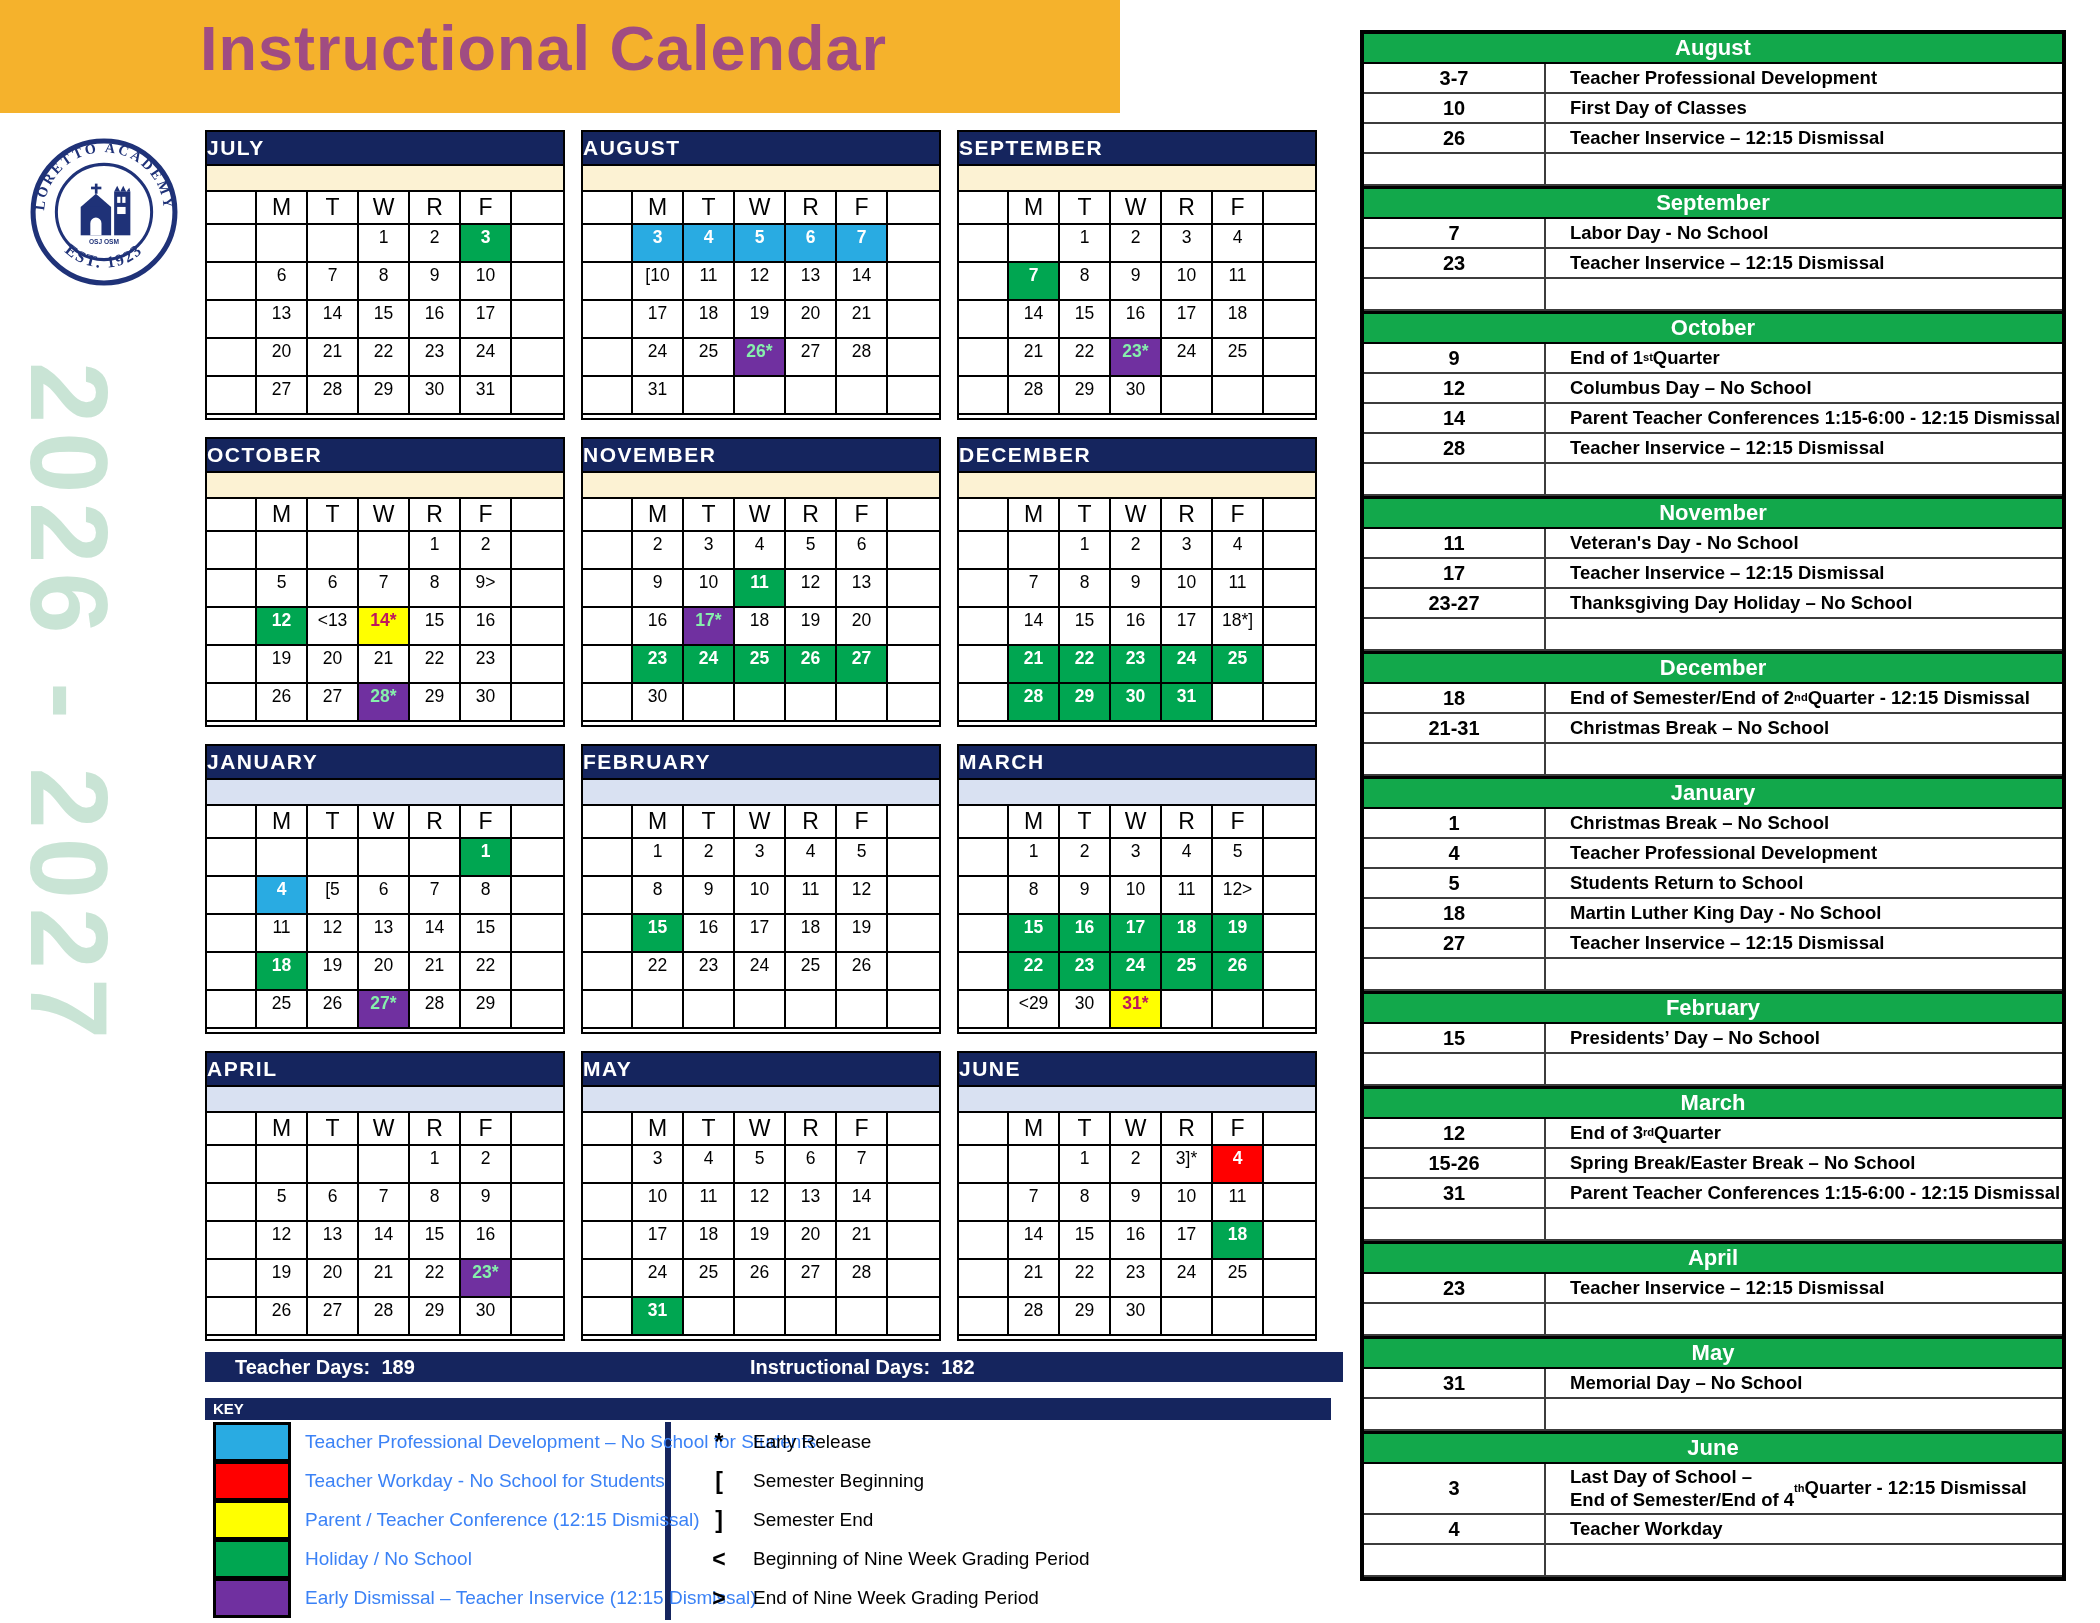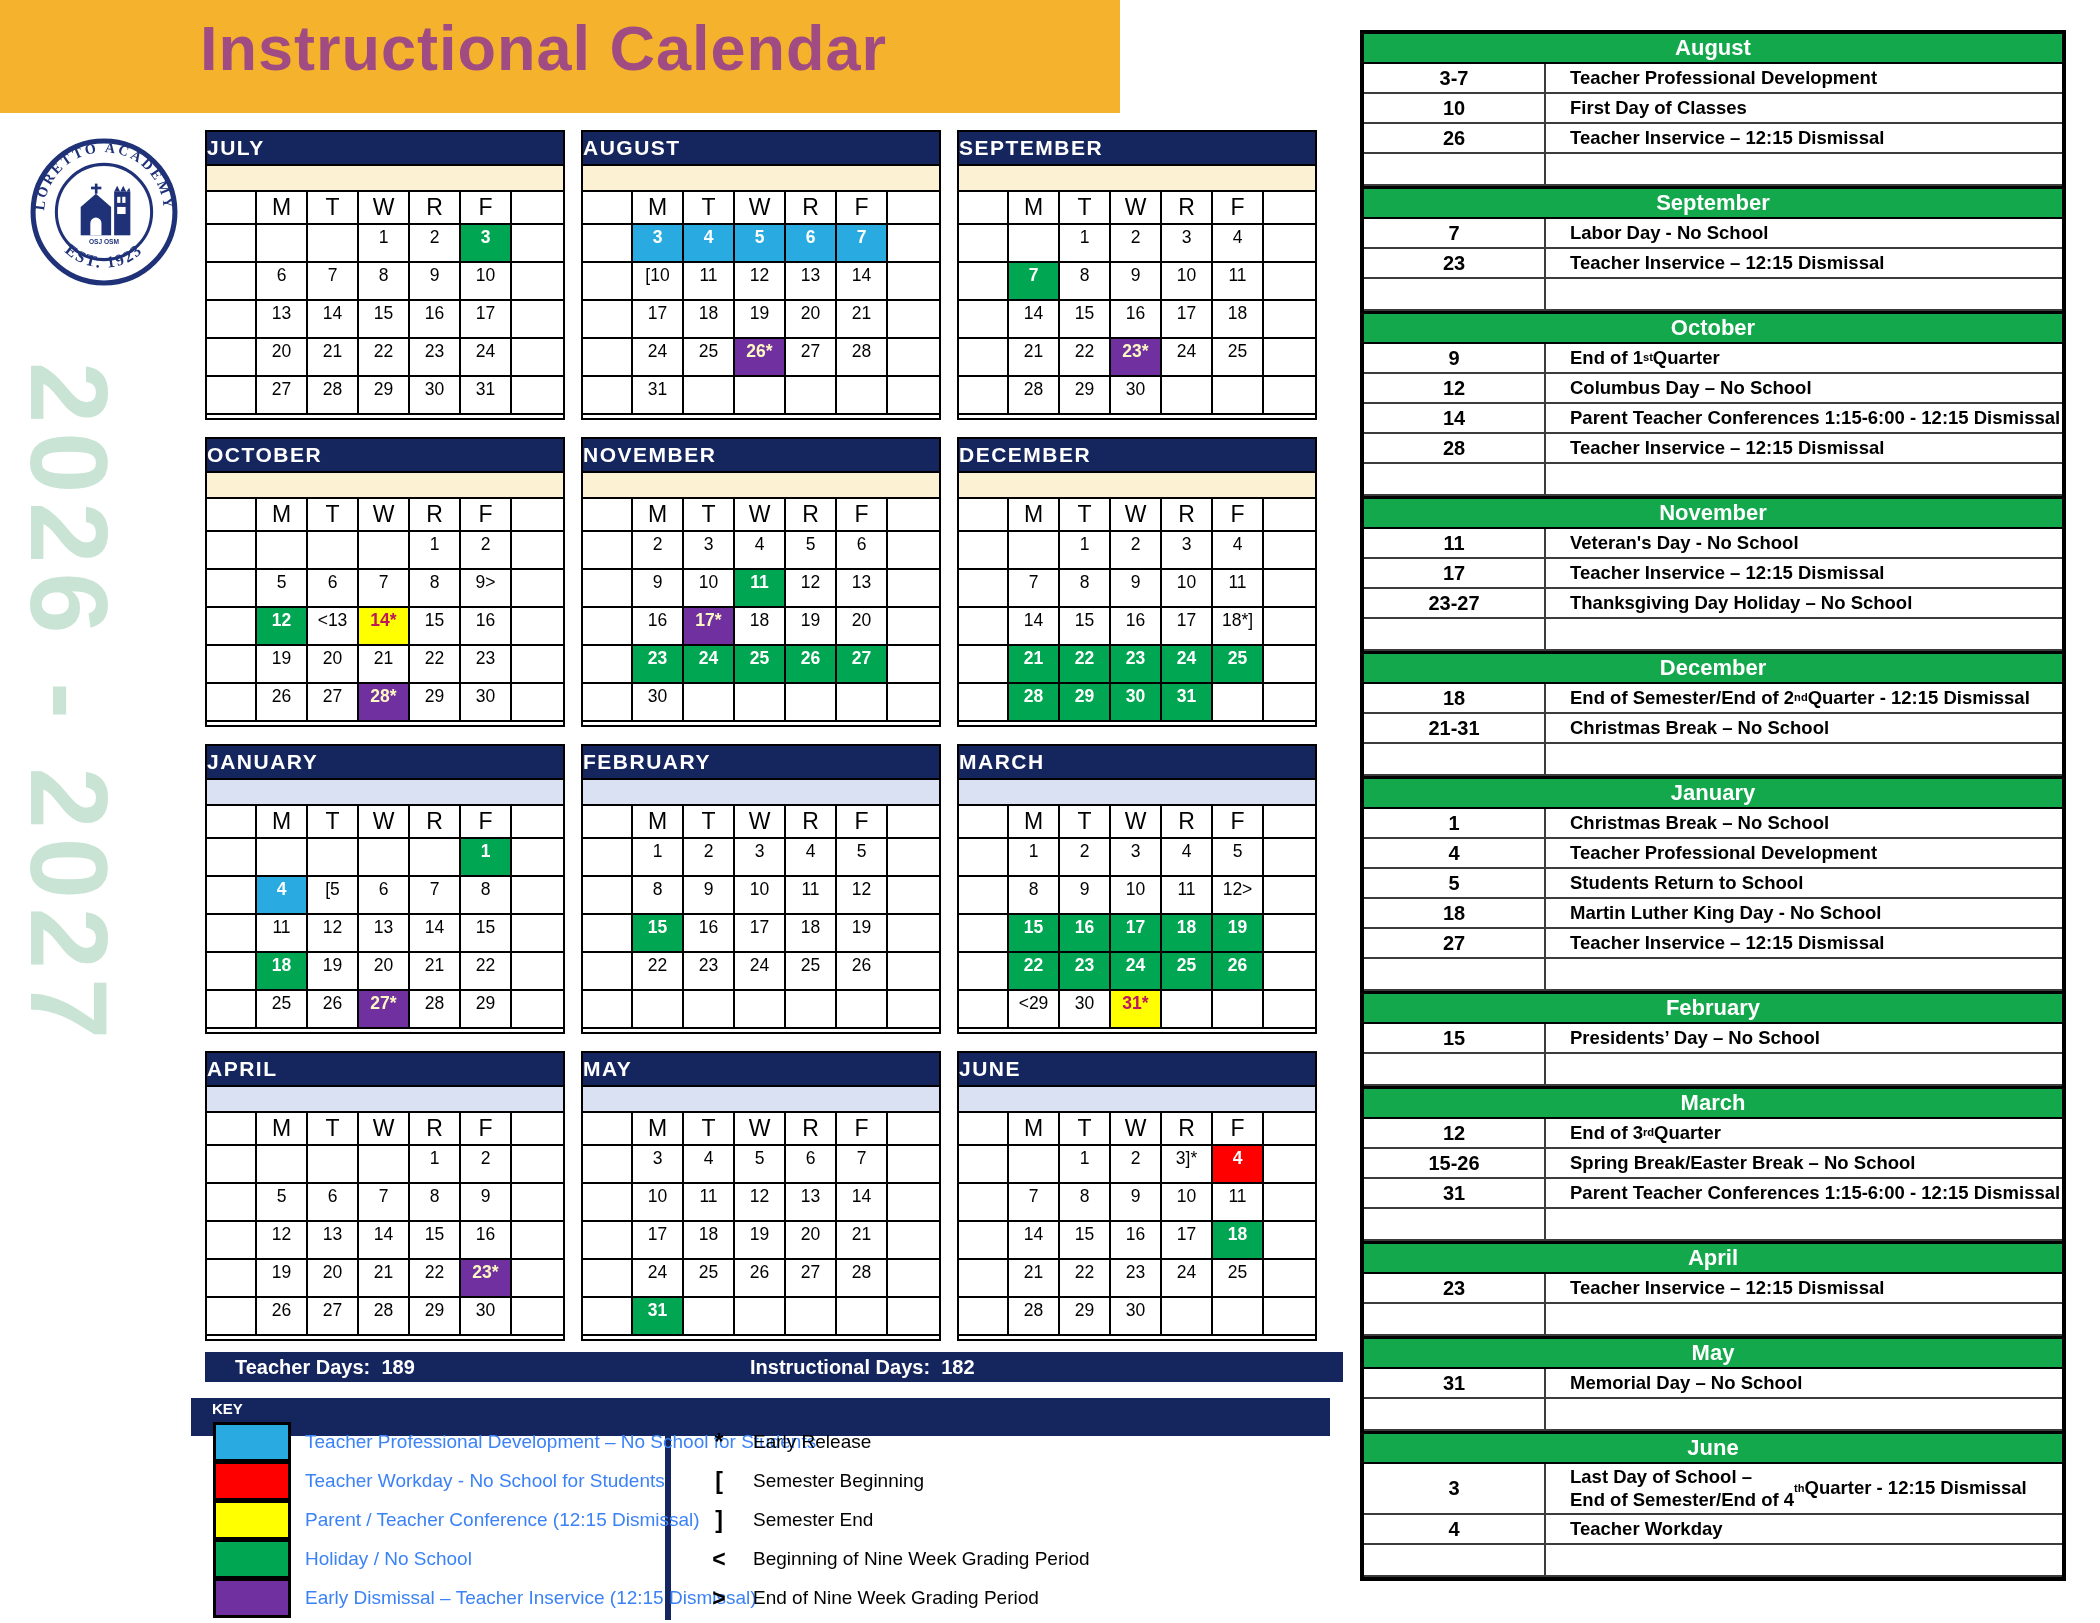--- a/index.html
+++ b/index.html
@@ -27,31 +27,31 @@
   .band-cream{background:#FCF2D3;}
   .band-lav{background:#D9E1F2;}
   .m-grid{display:grid;grid-template-columns:50px repeat(5,51px) 1fr;grid-template-rows:33px repeat(5,38px);}
   .mcell{border-right:2px solid #000;border-bottom:2px solid #000;box-sizing:border-box;
          text-align:center;overflow:hidden;}
   .mcell.last{border-right:none;}
   .hcell{font-size:23px;line-height:31px;color:#000;}
   .dcell{font-size:17.5px;padding-top:2px;color:#000;}
   .c-green{background:#00A651;color:#fff;font-weight:bold;}
   .c-blue{background:#29ABE2;color:#fff;font-weight:bold;}
-  .c-purple{background:#7030A0;color:#fef9c3;font-weight:bold;}
+  .c-purple{background:#7030A0;color:#86efac;font-weight:bold;}
   .c-yellow{background:#FFFF00;color:#be185d;font-weight:bold;}
   .c-red{background:#FF0000;color:#fff;font-weight:bold;}
 
   
   .totals{position:absolute;left:205px;top:1352px;width:1126px;height:30px;background:#15255E;color:#fff;font-weight:bold;font-size:20px;padding-left:12px;}
   .totals .t1{position:absolute;left:30px;top:4px;}
   .totals .t2{position:absolute;left:545px;top:4px;}
 
   
-  .keybar{position:absolute;left:191px;top:1398px;width:1126px;height:38px;background:#15255E;padding-left:13px;}
+  .keybar{position:absolute;left:205px;top:1398px;width:1126px;height:22px;background:#15255E;}
   .keybar span{color:#fff;font-weight:bold;font-size:15px;margin-left:8px;line-height:22px;display:inline-block;}
   .keybody{position:absolute;left:205px;top:1422px;width:1126px;height:202px;}
   .kdivider{position:absolute;left:460px;top:0;width:6px;height:198px;background:#15255E;}
   .krow{position:absolute;left:8px;height:40px;display:flex;align-items:center;}
   .ksw{width:78px;height:40px;border:3px solid #000;box-sizing:border-box;flex:0 0 auto;}
   .klabel{font-size:19px;color:#3b82f6;margin-left:14px;white-space:nowrap;}
   .srow{position:absolute;left:492px;height:40px;display:flex;align-items:center;}
   .ssym{width:44px;text-align:center;font-weight:bold;font-size:23px;flex:0 0 auto;}
   .slabel{font-size:19px;color:#000;margin-left:12px;white-space:nowrap;}
 

